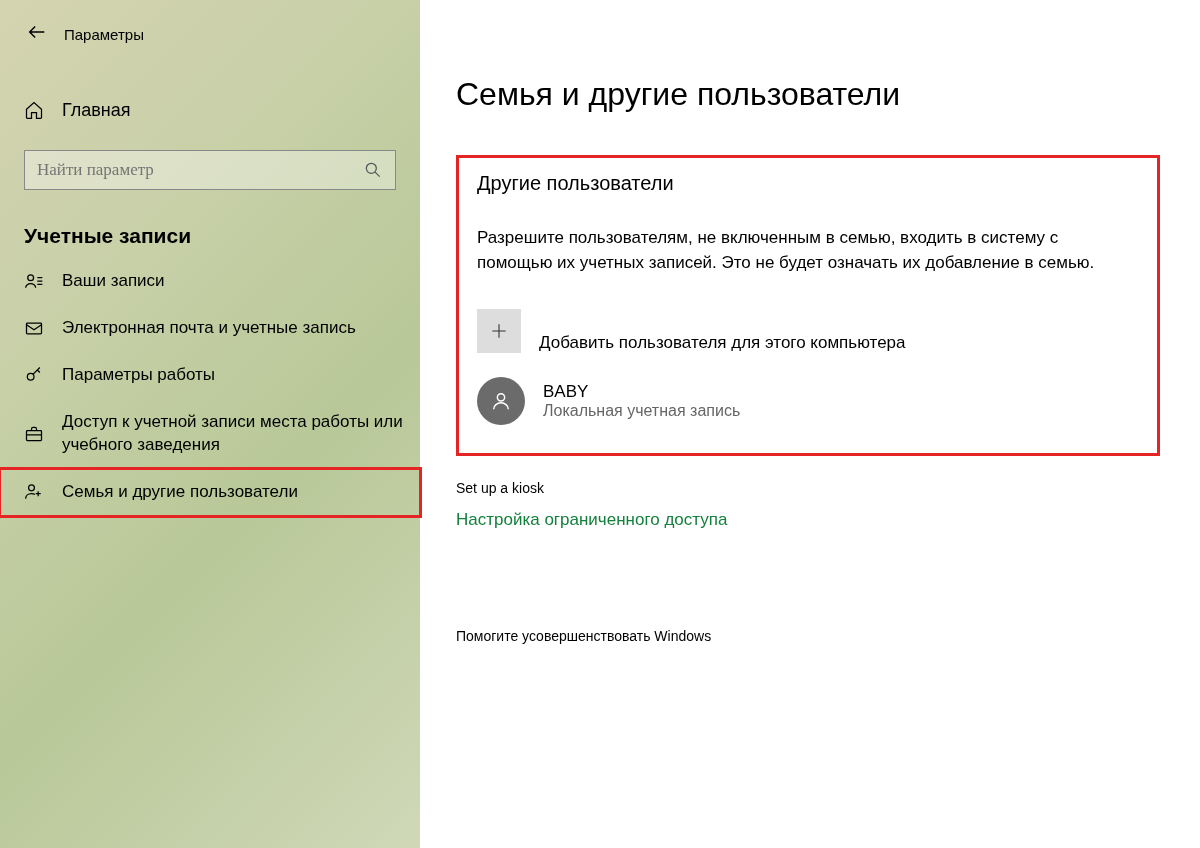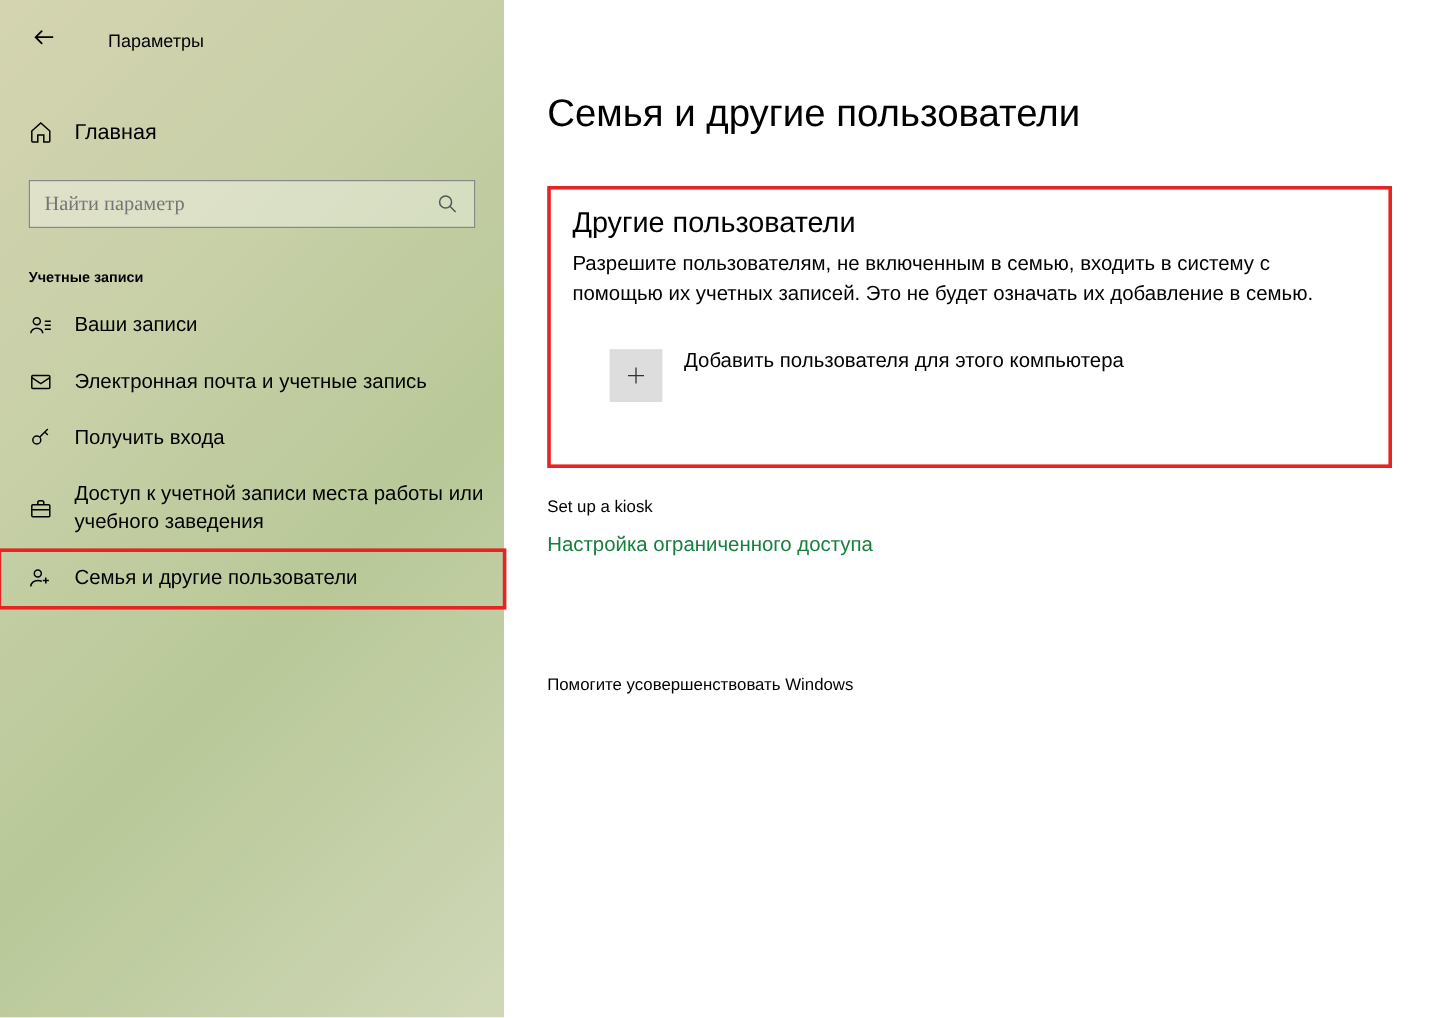--- a/index.html
+++ b/index.html
@@ -14,21 +14,21 @@
 .sidebar {
   width: 420px;
   height: 100%;
   background: linear-gradient(135deg, #d4d4b0 0%, #c8d0a8 30%, #b8c898 60%, #d0d8b8 100%);
   padding: 14px 0 0 0;
   position: relative;
 }
 .titlebar {
   display: flex;
   align-items: center;
-  gap: 42px;
+  gap: 16px;
   padding: 0 0 0 26px;
   height: 40px;
 }
 .back-btn {
   font-size: 20px;
   font-weight: 300;
   cursor: pointer;
 }
 .titlebar-text {
   font-size: 15px;
@@ -59,21 +59,21 @@
 }
 .search-box input {
   flex: 1;
   border: none;
   background: transparent;
   outline: none;
   font-size: 17px;
   font-family: Liberation Serif, serif;
 }
 .section-header {
-  font-size: 12px;
+  font-size: 21px;
   font-weight: 600;
   padding: 0 24px;
   margin-top: 34px;
   margin-bottom: 8px;
 }
 .nav-list {
   margin-top: 10px;
 }
 .nav-item {
   display: flex;
@@ -114,37 +114,36 @@
   font-weight: 400;
   margin-top: 46px;
   margin-bottom: 42px;
 }
 .redbox {
   border: 3px solid #e52424;
   padding: 14px 18px 28px 18px;
   margin-bottom: 24px;
 }
 .sub-title {
-  font-size: 24px;
+  font-size: 20px;
   font-weight: 400;
-  margin-bottom: 8px;
+  margin-bottom: 31px;
 }
 .sub-desc {
   font-size: 17px;
   line-height: 1.45;
   max-width: 620px;
   margin-bottom: 34px;
 }
 .add-row {
   display: flex;
-  align-items: flex-start;
+  align-items: flex-end;
   gap: 18px;
   cursor: pointer;
   margin-bottom: 24px;
-  margin-left: 31px;
 }
 .add-square {
   width: 44px;
   height: 44px;
   background: #ddd;
   display: flex;
   align-items: center;
   justify-content: center;
 }
 .add-square svg { width: 20px; height: 20px; }
@@ -242,21 +241,21 @@
       </span>
       <span class="label">Электронная почта и учетные запись</span>
     </div>
     <div class="nav-item">
       <span class="icon">
         <svg viewBox="0 0 24 24" fill="none" stroke="#000" stroke-width="1.5">
             <circle cx="8" cy="14" r="4"></circle>
             <path d="M11 11l8-8M16 6l3 3"></path>
           </svg>
       </span>
-      <span class="label">Получить входа</span>
+      <span class="label">Параметры работы</span>
     </div>
     <div class="nav-item">
       <span class="icon">
         <svg viewBox="0 0 24 24" fill="none" stroke="#000" stroke-width="1.5">
             <rect x="3" y="8" width="18" height="12" rx="1"></rect>
             <path d="M9 8V6a2 2 0 012-2h2a2 2 0 012 2v2M3 13h18"></path>
           </svg>
       </span>
       <span class="label">Доступ к учетной записи места работы или учебного заведения</span>
     </div>
@@ -282,20 +281,32 @@
 
     <div class="add-row">
       <div class="add-square">
         <svg viewBox="0 0 24 24" fill="none" stroke="#333" stroke-width="1.3">
             <path d="M12 4v16M4 12h16"></path>
           </svg>
       </div>
       <span class="add-label">Добавить пользователя для этого компьютера</span>
     </div>
 
+    <div class="user-row">
+      <div class="avatar">
+        <svg viewBox="0 0 24 24" fill="none" stroke="#fff" stroke-width="1.6">
+            <circle cx="12" cy="8" r="4"></circle>
+            <path d="M4 21c0-4 4-7 8-7s8 3 8 7"></path>
+          </svg>
+      </div>
+      <div class="user-text">
+        <span class="user-name">BABY</span>
+        <span class="user-type">Локальная учетная запись</span>
+      </div>
+    </div>
   </div>
 
   <div class="section">
     <div class="title">Set up a kiosk</div>
     <div class="sub">Настройка ограниченного доступа</div>
   </div>
 
   <div class="spacer"></div>
 
 

